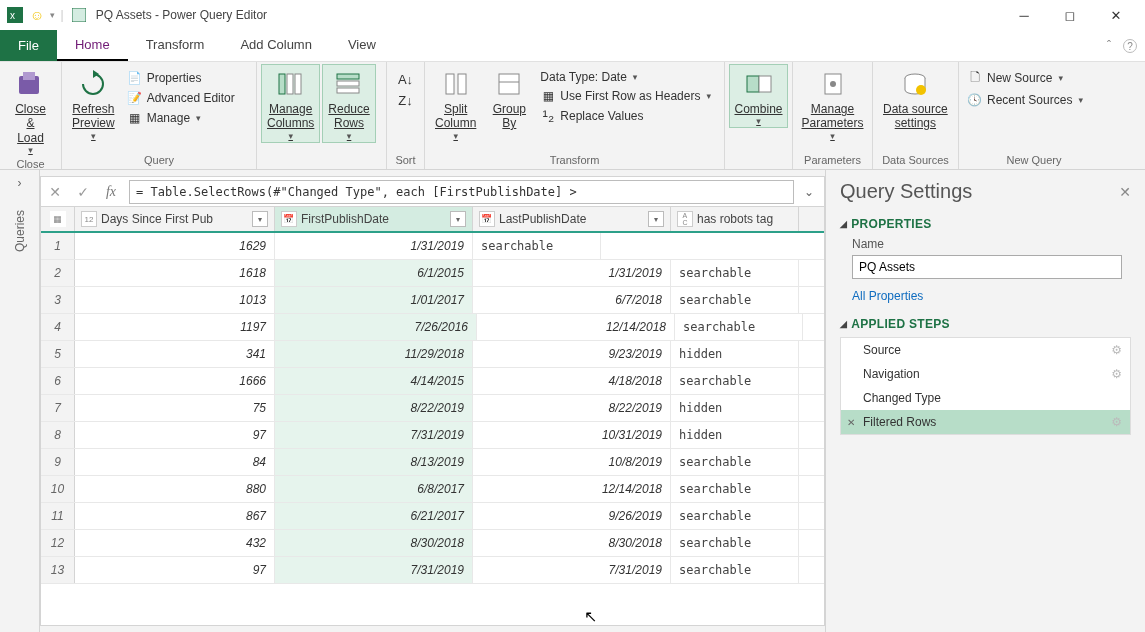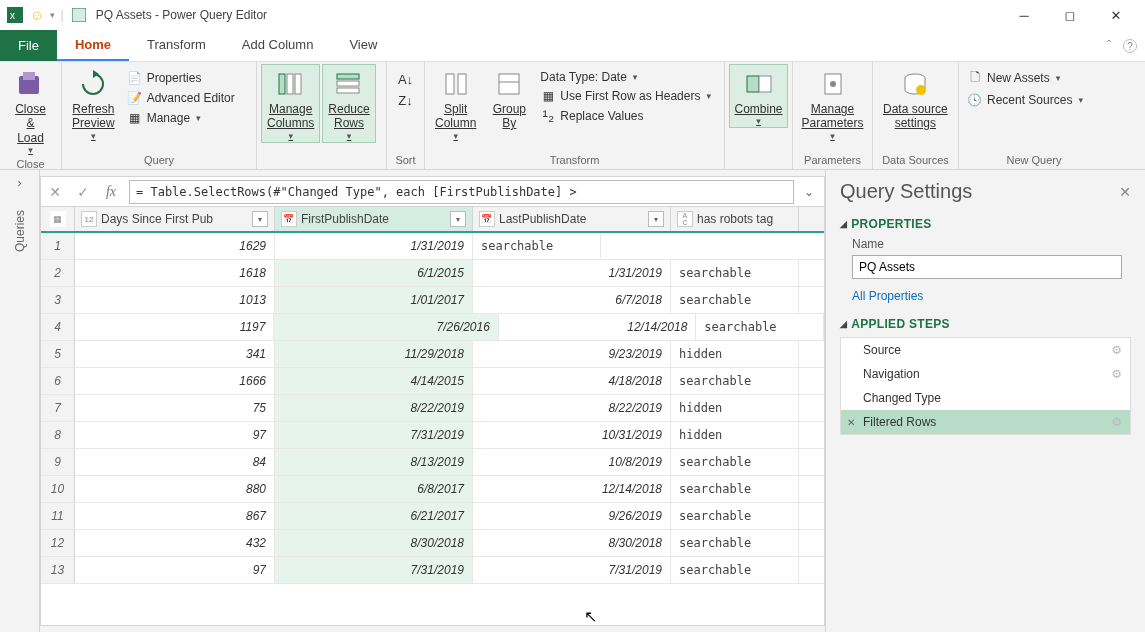--- a/index.html
+++ b/index.html
@@ -8,21 +8,21 @@
 .titlebar { height: 30px; display: flex; align-items: center; padding: 0 6px; background: #fff; }
 .titlebar .qat { display: flex; align-items: center; gap: 4px; }
 .titlebar .qat-icon { width: 18px; height: 18px; display: flex; align-items: center; justify-content: center; }
 .titlebar .title { margin-left: 8px; color: #444; font-size: 12px; }
 .titlebar .spacer { flex: 1; }
 .titlebar .wbtn { width: 46px; height: 30px; display: flex; align-items: center; justify-content: center; color: #333; font-size: 13px; }
 
 .menubar { height: 32px; display: flex; align-items: stretch; border-bottom: 1px solid #e1e1e1; }
 .menubar .file { background: #1e7245; color: #fff; padding: 0 18px; display: flex; align-items: center; font-size: 13px; }
 .menubar .tab { padding: 0 18px; display: flex; align-items: center; font-size: 13px; color: #1e7245; border-bottom: 2px solid transparent; }
-.menubar .tab.active { border-bottom: 2px solid #3b82f6; color: #c2410c; font-weight: 700; }
+.menubar .tab.active { border-bottom: 2px solid #000000; color: #701a75; font-weight: 400; }
 .menubar .tab.inactive { color: #444; }
 .menubar .right { flex:1; display:flex; justify-content:flex-end; align-items:center; padding-right:8px; gap:4px;}
 .menubar .right .ico { width:20px; display:flex; justify-content:center; color:#888;}
 
 .ribbon { height: 108px; background: #f3f3f3; border-bottom: 1px solid #d4d4d4; display: flex; }
 .rgroup { border-right: 1px solid #d9d9d9; display: flex; flex-direction: column; padding: 2px 4px 0 4px; }
 .rgroup-body { flex: 1; display: flex; align-items: flex-start; gap: 2px; }
 .rgroup-label { text-align: center; font-size: 11px; color: #666; padding: 2px 0 3px 0; }
 .bigbtn { display: flex; flex-direction: column; align-items: center; justify-content: flex-start; padding: 4px 6px 0 6px; min-width: 50px; text-align: center; line-height: 1.2; color: #333; cursor: default; text-decoration: underline; }
 .bigbtn .ic { width: 32px; height: 32px; margin-bottom: 2px; display:flex; align-items:center; justify-content:center; }
@@ -289,21 +289,21 @@
 settings</span>
       </div>
     </div>
     <div class="rgroup-label">Data Sources</div>
   </div>
 
   <div class="rgroup" style="width:150px; border-right:none;">
     <div class="rgroup-body" style="flex-direction:column;padding-top:4px;">
       <div class="smallrow caret">
           <span class="sic">🗋</span>
-          <span>New Assets</span>
+          <span>New Source</span>
         </div>
       <div class="smallrow caret">
           <span class="sic">🕓</span>
           <span>Recent Sources</span>
         </div>
     </div>
     <div class="rgroup-label">New Query</div>
   </div>
 </div>
 
@@ -363,21 +363,21 @@
           <div class="grow">
             <div class="gc rownum">3</div>
             <div class="gc num" style="width:200px;">1013</div>
             <div class="gc date sel" style="width:198px;">1/01/2017</div>
             <div class="gc date" style="width:198px;">6/7/2018</div>
             <div class="gc text" style="width:128px;">searchable</div>
           </div>
           <div class="grow">
             <div class="gc rownum">4</div>
             <div class="gc num" style="width:200px;">1197</div>
-            <div class="gc date sel" style="width:225px;">7/26/2016</div>
+            <div class="gc date sel" style="width:202px;">7/26/2016</div>
             <div class="gc date" style="width:198px;">12/14/2018</div>
             <div class="gc text" style="width:128px;">searchable</div>
           </div>
           <div class="grow">
             <div class="gc rownum">5</div>
             <div class="gc num" style="width:200px;">341</div>
             <div class="gc date sel" style="width:198px;">11/29/2018</div>
             <div class="gc date" style="width:198px;">9/23/2019</div>
             <div class="gc text" style="width:128px;">hidden</div>
           </div>

